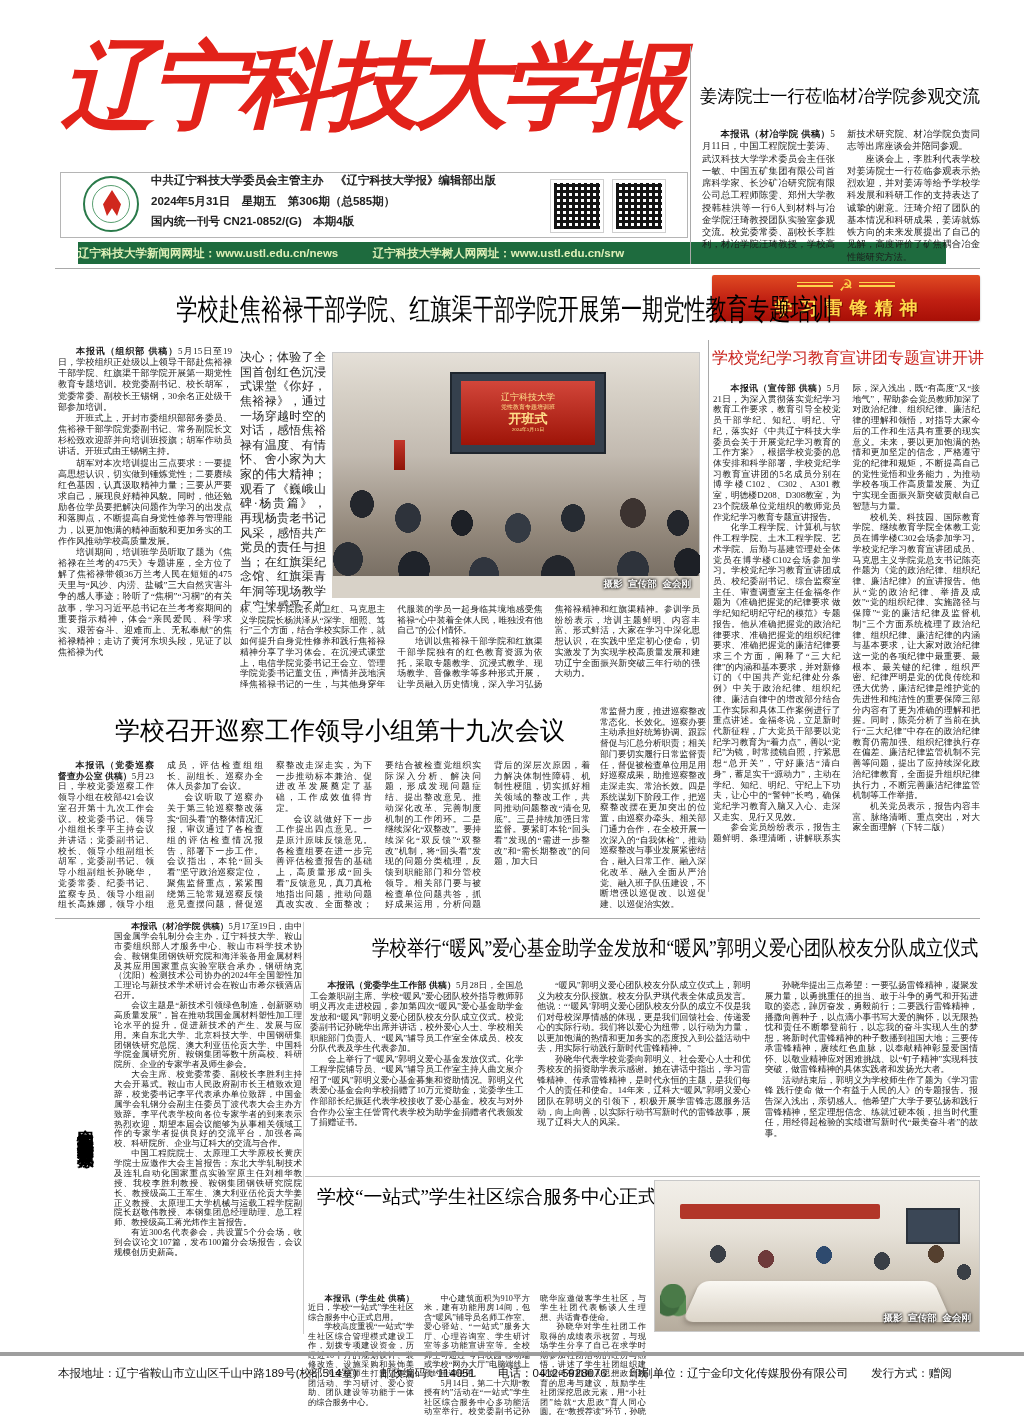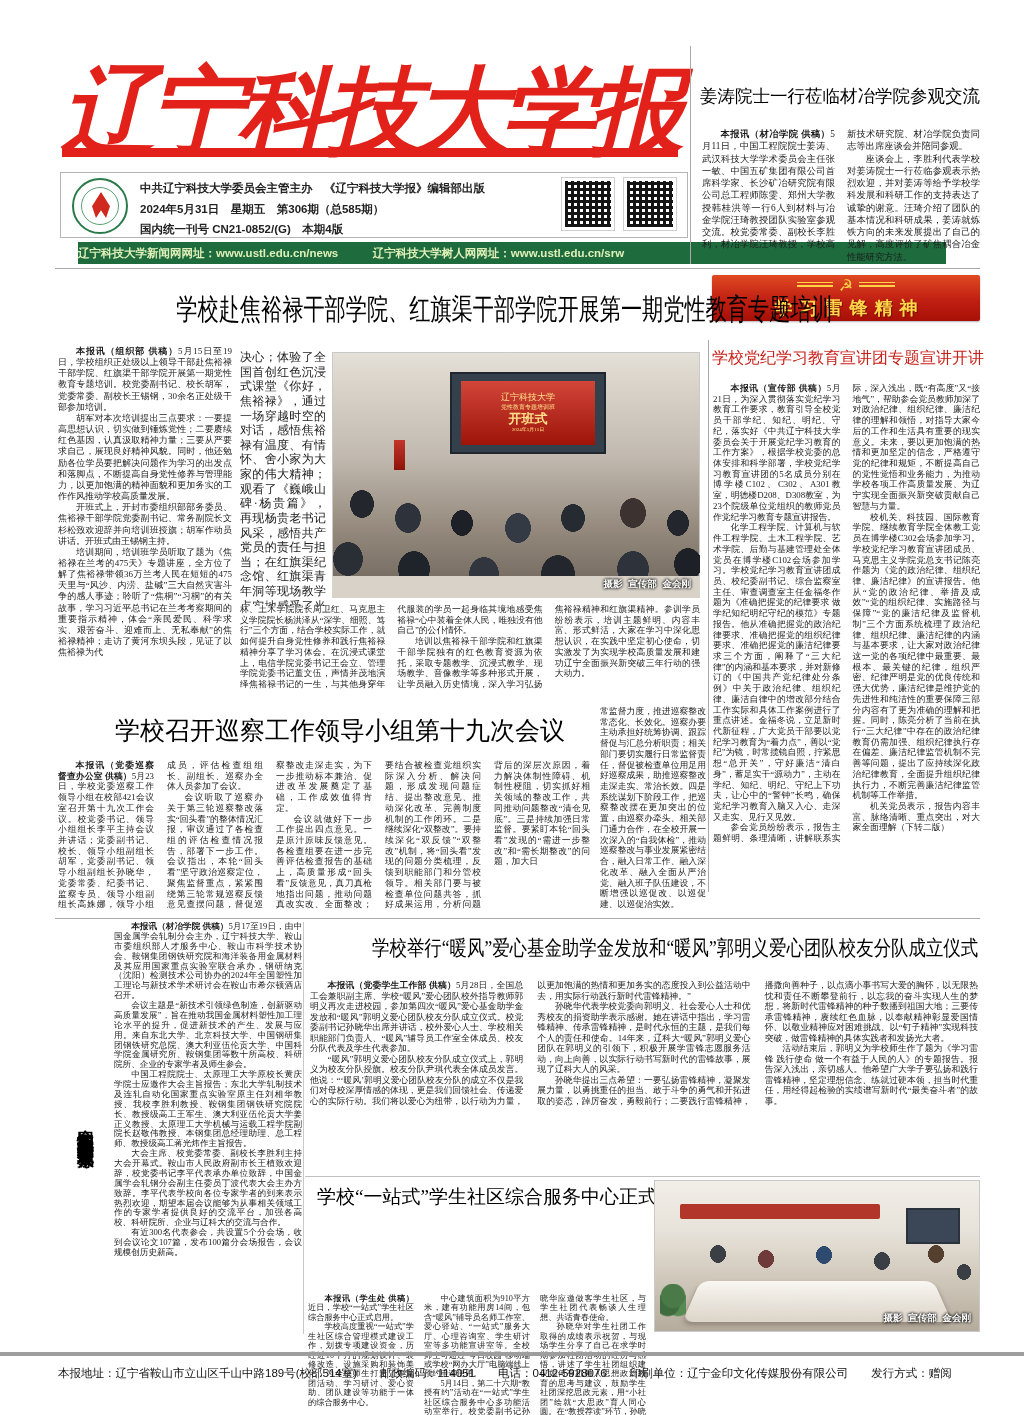--- a/index.html
+++ b/index.html
@@ -11,21 +11,21 @@
   .art{text-align:justify;color:#1b1b1b;}
   .art p{margin:0;text-indent:2em;}
   .art p.ni{text-indent:0;}
   .lead{font-weight:bold;}
   .ttl{font-weight:normal;color:#000;text-align:center;}
   .fit{display:inline-block;transform-origin:center center;white-space:nowrap;}
   .red{color:#c8201a;}
   
   #masthead{color:#e2221a;font-weight:bold;font-size:94px;letter-spacing:-6px;line-height:1.25;
             font-style:italic;white-space:nowrap;}
-  #infobox{border:1px solid #b5b5b5;display:flex;align-items:flex-start;padding:5px 11px;box-sizing:border-box;}
+  #infobox{border:1px solid #b5b5b5;display:flex;align-items:flex-end;padding:5px 22px;box-sizing:border-box;}
   .logo{width:52px;height:52px;border:2px solid #2a7a4a;border-radius:50%;position:relative;background:#fff;flex:none;}
   .logo .ring{position:absolute;left:7px;top:7px;right:7px;bottom:7px;border:1px solid #5aa072;border-radius:50%;}
   .logo .flame{position:absolute;left:18px;top:12px;width:18px;height:26px;background:#d0281e;
                clip-path:polygon(50% 0,100% 55%,78% 100%,50% 70%,22% 100%,0 55%);}
   .infolines{margin-left:12px;font-size:11.5px;line-height:1.8;color:#222;font-weight:bold;}
   .qr{width:46px;height:46px;border:3px solid #fff;outline:1px solid #cfcfcf;flex:none;
       background-image:repeating-linear-gradient(0deg,#141414 0 3px,transparent 3px 6px),
                        repeating-linear-gradient(90deg,#141414 0 3px,#ffffff 3px 6px);}
   #urlbar{background:#1e6b3e;color:#dff0b8;text-align:left;font-size:11.5px;line-height:22px;font-weight:bold;}
   
@@ -78,21 +78,21 @@
   
   #vtitle{writing-mode:vertical-rl;font-weight:bold;font-size:16.5px;letter-spacing:1px;color:#000;
           display:flex;align-items:center;justify-content:center;}
   #footer-text{font-size:11.5px;font-weight:normal;color:#111;}
 </style>
 </head>
 <body>
 
 <div id="page">
 
-  <div id="masthead" class="abs" style="left:62px;top:53px;width:630px;height:130px;text-decoration:underline;">辽宁科技大学报</div>
+  <div id="masthead" class="abs" style="left:62px;top:28px;width:630px;height:130px;">辽宁科技大学报</div>
 
   <div id="infobox" class="abs" style="left:60px;top:172px;width:628px;height:66px;">
     <div class="logo">
       <div class="ring"></div>
       <div class="flame"></div>
     </div>
     <div class="infolines sans">
       <div>中共辽宁科技大学委员会主管主办　《辽宁科技大学报》编辑部出版</div>
       <div>2024年5月31日　星期五　第306期（总585期）</div>
       <div>国内统一刊号 CN21-0852/(G)　本期4版</div>
@@ -123,22 +123,22 @@
     </div>
     <div class="lbl">学习雷锋精神</div>
   </div>
 
   <div class="abs ttl sans" style="left:55px;top:290px;width:648px;">
     <span class="fit" style="font-size:29px;transform:scaleX(0.73);">学校赴焦裕禄干部学院、红旗渠干部学院开展第一期党性教育专题培训</span>
   </div>
 
   <div class="abs art" style="left:58px;top:346px;width:174px;height:356px;font-size:9px;line-height:1.24;overflow:hidden;">
     <p><b class="lead">本报讯（组织部 供稿）</b><span>5月15日至19日，学校组织正处级以上领导干部赴焦裕禄干部学院、红旗渠干部学院开展第一期党性教育专题培训。校党委副书记、校长胡军，党委常委、副校长王锡钢，30余名正处级干部参加培训。</span></p>
+    <p>开班式上，开封市委组织部部务委员、焦裕禄干部学院党委副书记、常务副院长文杉松致欢迎辞并向培训班授旗；胡军作动员讲话。开班式由王锡钢主持。</p>
     <p>胡军对本次培训提出三点要求：一要提高思想认识，切实做到锤炼党性；二要赓续红色基因，认真汲取精神力量；三要从严要求自己，展现良好精神风貌。同时，他还勉励各位学员要把解决问题作为学习的出发点和落脚点，不断提高自身党性修养与管理能力，以更加饱满的精神面貌和更加务实的工作作风推动学校高质量发展。</p>
-    <p>开班式上，开封市委组织部部务委员、焦裕禄干部学院党委副书记、常务副院长文杉松致欢迎辞并向培训班授旗；胡军作动员讲话。开班式由王锡钢主持。</p>
     <p>培训期间，培训班学员听取了题为《焦裕禄在兰考的475天》专题讲座，全方位了解了焦裕禄带领36万兰考人民在短短的475天里与“风沙、内涝、盐碱”三大自然灾害斗争的感人事迹；聆听了“焦桐”“习桐”的有关故事，学习习近平总书记在兰考考察期间的重要指示精神，体会“亲民爱民、科学求实、艰苦奋斗、迎难而上、无私奉献”的焦裕禄精神；走访了黄河东坝头段，见证了以焦裕禄为代</p>
   </div>
 
   <div class="abs art" style="left:240px;top:350px;width:86px;height:256px;font-size:12px;line-height:1.22;overflow:hidden;">
     <p class="ni">决心；体验了全国首创红色沉浸式课堂《你好，焦裕禄》，通过一场穿越时空的对话，感悟焦裕禄有温度、有情怀、舍小家为大家的伟大精神；观看了《巍峨山碑·杨贵篇》，再现杨贵老书记风采，感悟共产党员的责任与担当；在红旗渠纪念馆、红旗渠青年洞等现场教学点实地感受了当年林县人民“誓把山河重新安排”的勇气和决心，亲身见证了红旗渠工程的恢弘气势，领悟“自力更生、艰苦创业、团结协作、无私奉献”的红旗渠精神。</p>
     <p>培训过程中，学员们严格遵守培训纪律，积极参与各项教学活动，圆满完成各项教学任务。现场教学环节，发展规划处处长宋末</p>
   </div>
 
   <div id="photo1" class="abs photo" style="left:332px;top:352px;width:368px;height:246px;">
     <div id="heads1" class="heads"></div>
@@ -182,31 +182,32 @@
     <p>机关党员表示，报告内容丰富、脉络清晰、重点突出，对大家全面理解（下转二版）</p>
   </div>
   <div class="abs line" style="left:708px;top:340px;width:1px;height:552px;"></div>
 
   <div class="abs line" style="left:55px;top:918px;width:925px;height:1px;"></div>
 
   <div id="vtitle" class="abs" style="left:62px;top:938px;width:46px;height:380px;">全国塑性加工理论与新技术学术研讨会在我校举办</div>
   <div class="abs art" style="left:114px;top:922px;width:188px;height:412px;font-size:8.6px;line-height:1.15;overflow:hidden;">
     <p><b class="lead">本报讯（材冶学院 供稿）</b><span>5月17至19日，由中国金属学会轧制分会主办，辽宁科技大学、鞍山市委组织部人才服务中心、鞍山市科学技术协会、鞍钢集团钢铁研究院和海洋装备用金属材料及其应用国家重点实验室联合承办，钢研纳克（沈阳）检测技术公司协办的2024年全国塑性加工理论与新技术学术研讨会在鞍山市希尔顿酒店召开。</span></p>
     <p>会议主题是“新技术引领绿色制造，创新驱动高质量发展”，旨在推动我国金属材料塑性加工理论水平的提升，促进新技术的产生、发展与应用。来自东北大学、北京科技大学、中国钢研集团钢铁研究总院、澳大利亚伍伦贡大学、中国科学院金属研究所、鞍钢集团等数十所高校、科研院所、企业的专家学者及师生参会。</p>
+    <p>大会主席、校党委常委、副校长李胜利主持大会开幕式。鞍山市人民政府副市长王植致欢迎辞，校党委书记李平代表承办单位致辞，中国金属学会轧钢分会副主任委员丁波代表大会主办方致辞。李平代表学校向各位专家学者的到来表示热烈欢迎，期望本届会议能够为从事相关领域工作的专家学者提供良好的交流平台，加强各高校、科研院所、企业与辽科大的交流与合作。</p>
     <p>中国工程院院士、太原理工大学原校长黄庆学院士应邀作大会主旨报告；东北大学轧制技术及连轧自动化国家重点实验室原主任刘相华教授、我校李胜利教授、鞍钢集团钢铁研究院院长、教授级高工王军生、澳大利亚伍伦贡大学姜正义教授、太原理工大学机械与运载工程学院副院长赵敬伟教授、本钢集团总经理助理、总工程师、教授级高工蒋光炜作主旨报告。</p>
-    <p>大会主席、校党委常委、副校长李胜利主持大会开幕式。鞍山市人民政府副市长王植致欢迎辞，校党委书记李平代表承办单位致辞，中国金属学会轧钢分会副主任委员丁波代表大会主办方致辞。李平代表学校向各位专家学者的到来表示热烈欢迎，期望本届会议能够为从事相关领域工作的专家学者提供良好的交流平台，加强各高校、科研院所、企业与辽科大的交流与合作。</p>
     <p>有近300名代表参会，共设置5个分会场，收到会议论文107篇，发布100篇分会场报告，会议规模创历史新高。</p>
   </div>
   <div class="abs line" style="left:303px;top:922px;width:1px;height:412px;background:#c9c9c9;"></div>
 
   <div class="abs ttl" style="left:310px;top:934px;width:668px;">
     <span class="fit" style="font-size:21px;transform:scaleX(0.83);">学校举行“暖风”爱心基金助学金发放和“暖风”郭明义爱心团队校友分队成立仪式</span>
   </div>
   <div class="abs art" style="left:310px;top:980px;width:668px;height:192px;column-count:3;column-gap:14px;font-size:8.8px;line-height:1.2;overflow:hidden;">
     <p><b class="lead">本报讯（党委学生工作部 供稿）</b><span>5月28日，全国总工会兼职副主席、学校“暖风”爱心团队校外指导教师郭明义再次走进校园，参加第四次“暖风”爱心基金助学金发放和“暖风”郭明义爱心团队校友分队成立仪式。校党委副书记孙晓华出席并讲话，校外爱心人士、学校相关职能部门负责人、“暖风”辅导员工作室全体成员、校友分队代表及学生代表参加。</span></p>
+    <p>会上举行了“暖风”郭明义爱心基金发放仪式。化学工程学院辅导员、“暖风”辅导员工作室主持人曲文泉介绍了“暖风”郭明义爱心基金募集和资助情况。郭明义代表爱心基金会向学校捐赠了10万元资助金，党委学生工作部部长纪振廷代表学校接收了爱心基金。校友与对外合作办公室主任訾霄代表学校为助学金捐赠者代表颁发了捐赠证书。</p>
     <p>“暖风”郭明义爱心团队校友分队成立仪式上，郭明义为校友分队授旗。校友分队尹琪代表全体成员发言。他说：“‘暖风’郭明义爱心团队校友分队的成立不仅是我们对母校深厚情感的体现，更是我们回馈社会、传递爱心的实际行动。我们将以爱心为纽带，以行动为力量，以更加饱满的热情和更加务实的态度投入到公益活动中去，用实际行动践行新时代雷锋精神。”</p>
     <p>孙晓华代表学校党委向郭明义、社会爱心人士和优秀校友的捐资助学表示感谢。她在讲话中指出，学习雷锋精神、传承雷锋精神，是时代永恒的主题，是我们每个人的责任和使命。14年来，辽科大“暖风”郭明义爱心团队在郭明义的引领下，积极开展学雷锋志愿服务活动，向上向善，以实际行动书写新时代的雷锋故事，展现了辽科大人的风采。</p>
     <p>孙晓华提出三点希望：一要弘扬雷锋精神，凝聚发展力量，以勇挑重任的担当、敢于斗争的勇气和开拓进取的姿态，踔厉奋发，勇毅前行；二要践行雷锋精神，播撒向善种子，以点滴小事书写大爱的胸怀，以无限热忱和责任不断攀登前行，以忘我的奋斗实现人生的梦想，将新时代雷锋精神的种子数播到祖国大地；三要传承雷锋精神，赓续红色血脉，以奉献精神彰显爱国情怀、以敬业精神应对困难挑战、以“钉子精神”实现科技突破，做雷锋精神的具体实践者和发扬光大者。</p>
     <p>活动结束后，郭明义为学校师生作了题为《学习雷锋 践行使命 做一个有益于人民的人》的专题报告。报告深入浅出，亲切感人。他希望广大学子要弘扬和践行雷锋精神，坚定理想信念、练就过硬本领，担当时代重任，用经得起检验的实绩谱写新时代“最美奋斗者”的故事。</p>
   </div>
   <div class="abs line" style="left:305px;top:1176px;width:675px;height:1px;background:#c0c0c0;"></div>
 
   <div class="abs ttl" style="left:308px;top:1184px;width:396px;">
     <span class="fit" style="font-size:19px;">学校“一站式”学生社区综合服务中心正式启用</span>
   </div>

